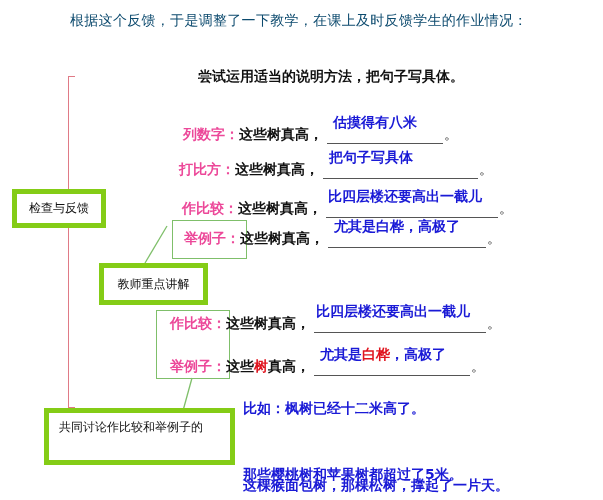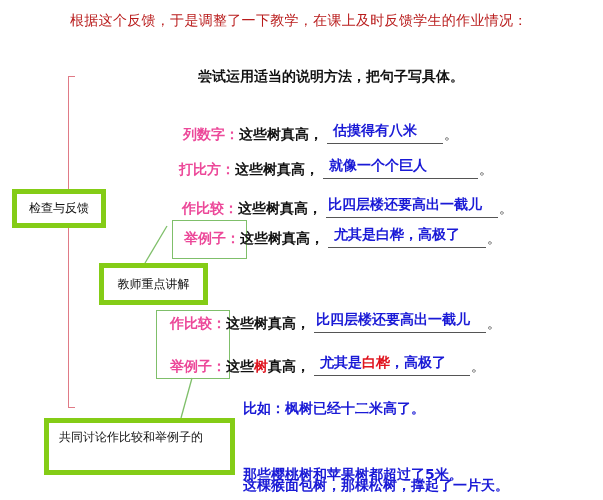--- a/index.html
+++ b/index.html
@@ -1,25 +1,25 @@
 <!DOCTYPE html>
 <html><head>
 <meta charset="utf-8">
 <style>
   html, body { margin:0; padding:0; background:#ffffff; }
   body { width:603px; height:500px; position:relative; overflow:hidden;
          font-family:"DejaVu Sans", "Liberation Sans", sans-serif; color:#111; }
   .abs { position:absolute; white-space:nowrap; }
-  .intro { left:70px; top:12px; font-size:14px; color:#b91c1c; letter-spacing:0.3px; }
+  .intro { left:70px; top:12px; font-size:14px; color:#0c4a6e; letter-spacing:0.3px; }
   .task { left:198px; top:68px; font-size:14px; font-weight:bold; color:#111; }
   .row { font-size:14px; font-weight:bold; display:flex; align-items:flex-end; }
   .label { color:#ec4899; }
   .stem { color:#111; }
   .blank { position:relative; display:inline-block; border-bottom:1.5px solid #555; height:18px; margin-left:4px; }
-  .ans { position:absolute; bottom:3px; left:6px; color:#1a1ad6; font-weight:bold; font-size:14px; white-space:nowrap; }
+  .ans { position:absolute; bottom:11px; left:6px; color:#1a1ad6; font-weight:bold; font-size:14px; white-space:nowrap; }
   .dot { color:#111; margin-left:1px; font-weight:normal; }
   .red { color:#e0141e; }
   .bracket { position:absolute; left:68px; top:76px; width:6px; height:330px;
              border-left:1.5px solid #e07a86; border-top:1.5px solid #e07a86; border-bottom:1.5px solid #e07a86; }
   .box { position:absolute; background:#fff; border:5px solid #84cc16; font-size:12px; color:#111; }
   .gbox { position:absolute; border:1.5px solid #7fbf6a; }
   .example { font-size:14px; font-weight:bold; color:#1a1ad6; left:243px; }
   svg.lines { position:absolute; left:0; top:0; }
 </style>
 </head>
@@ -45,21 +45,21 @@
   <span class="blank" style="width:116px;">
     <span class="ans">估摸得有八米</span>
   </span>
   <span class="dot">。</span>
 </div>
 
 <div class="abs row" style="left:179px; top:160px;">
   <span class="label">打比方：</span>
   <span class="stem">这些树真高，</span>
   <span class="blank" style="width:155px;">
-    <span class="ans">就像一个个巨人</span>
+    <span class="ans">把句子写具体</span>
   </span>
   <span class="dot">。</span>
 </div>
 
 <div class="abs row" style="left:182px; top:199px;">
   <span class="label">作比较：</span>
   <span class="stem">这些树真高，</span>
   <span class="blank" style="width:172px;">
     <span class="ans" style="left:2px;">比四层楼还要高出一截儿</span>
   </span>
@@ -97,15 +97,15 @@
   <span class="blank" style="width:156px;">
     <span class="ans"><span>尤其是</span><span class="red">白桦</span><span>，高极了</span></span>
   </span>
   <span class="dot">。</span>
 </div>
 
 <div class="abs example" style="top:400px;">比如：枫树已经十二米高了。</div>
 <div class="abs example" style="top:433px;margin-top:44px;">这棵猴面包树，那棵松树，撑起了一片天。</div>
 <div class="abs example" style="top:466px;">那些樱桃树和苹果树都超过了5米。</div>
 
-<div class="box" style="left:44px; top:418px; width:181px; height:47px; padding:0; line-height:19px;">
+<div class="box" style="left:44px; top:408px; width:181px; height:47px; padding:0; line-height:19px;">
   <div style="padding:5px 0 0 10px;">共同讨论作比较和举例子的</div>
 </div>
 
 </body></html>

